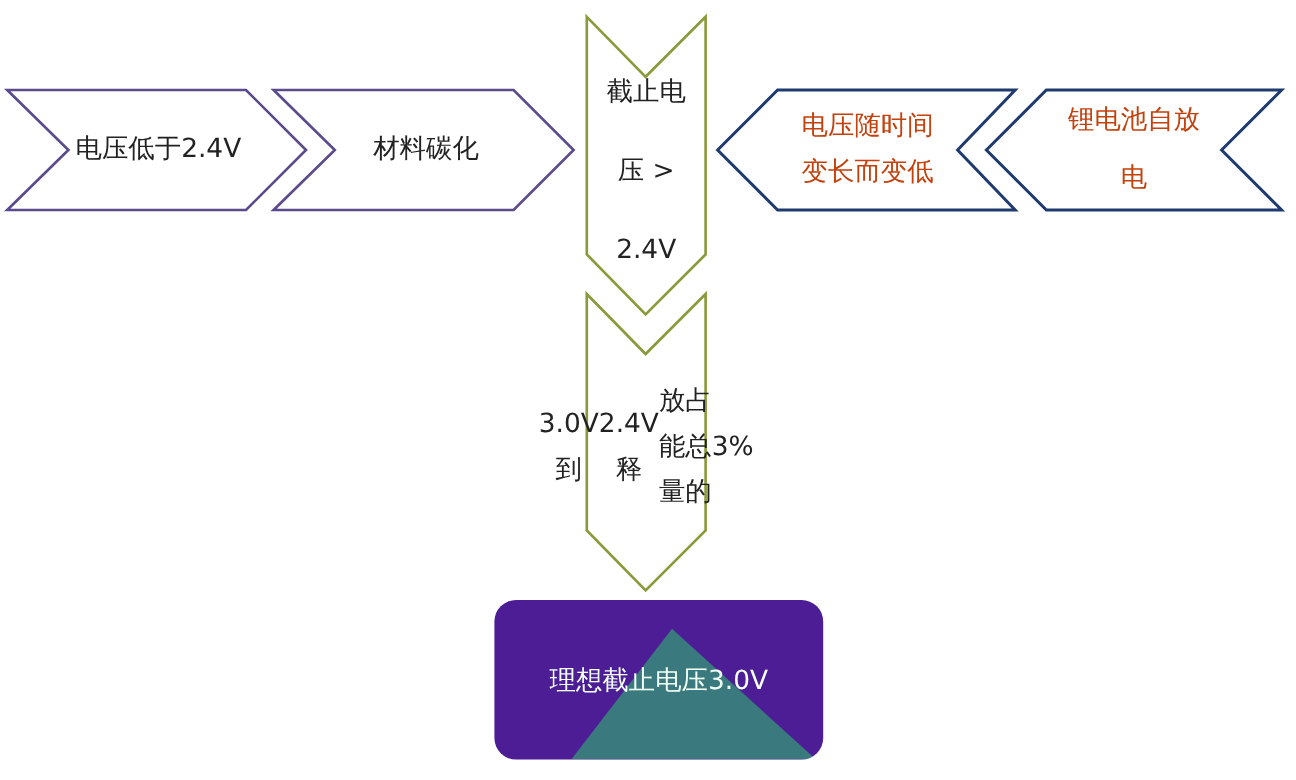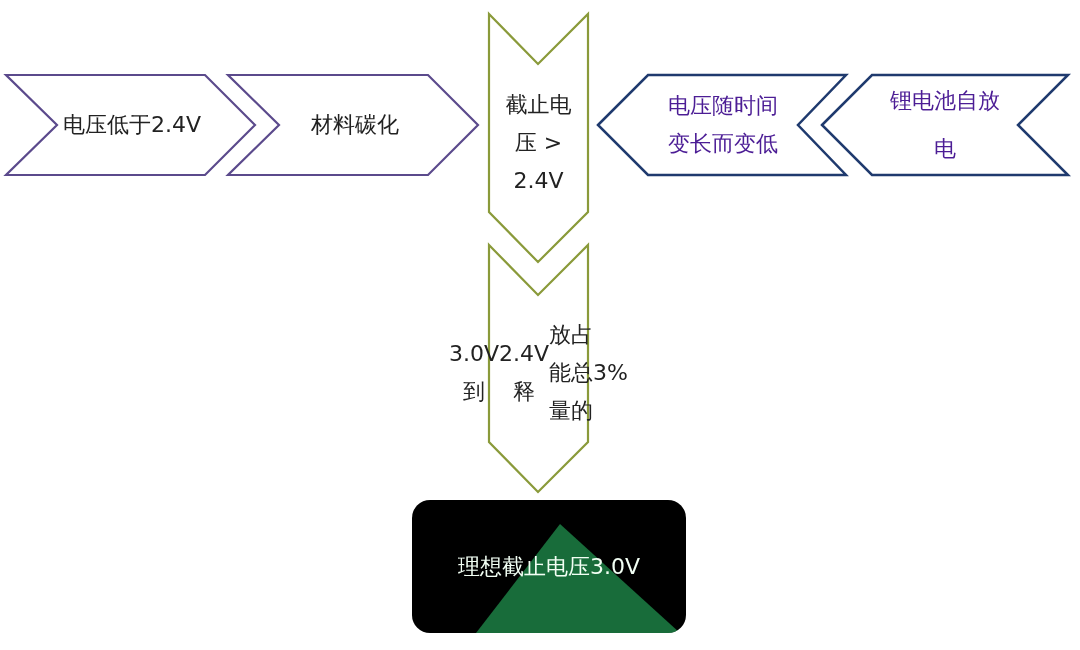--- a/index.html
+++ b/index.html
@@ -6,24 +6,24 @@
   body {
     width: 1080px; height: 650px; background: #ffffff; position: relative; overflow: hidden;
     font-family: "DejaVu Sans", "Liberation Sans", sans-serif;
   }
   svg.shapes { position: absolute; left: 0; top: 0; }
   .label {
     position: absolute; text-align: center; color: #222;
     font-size: 22px; line-height: 38px; display: flex; align-items: center; justify-content: center;
   }
   .label span { display: block; }
-  .navy { color: #4c1d95; }
+  .navy { color: #c2410c; }
   .green-box {
     position: absolute; left: 412px; top: 500px; width: 274px; height: 133px;
-    border-radius: 18px; background: #000000; overflow: hidden;
+    border-radius: 18px; background: #4c1d95; overflow: hidden;
   }
   .green-box .tri {
     position: absolute; left: 0; top: 0; width: 100%; height: 100%;
   }
   .green-box .text {
     position: absolute; left: 0; top: 0; width: 100%; height: 100%;
     display: flex; align-items: center; justify-content: center;
     color: #f2fff4; font-size: 22px; letter-spacing: 0px;
   }
 </style>
@@ -43,21 +43,21 @@
 </svg>
 
 <div class="label" style="left:57px; top:82px; width:150px; height:86px; flex-direction:row;">
   <span>电压低于</span>
   <span>2.4V</span>
 </div>
 <div class="label" style="left:279px; top:82px; width:152px; height:86px; flex-direction:column;text-align:right;">
   <span>材料碳化</span>
 </div>
 
-<div class="label" style="left:489px; top:84px; width:99px; height:118px; flex-direction:column;">
+<div class="label" style="left:489px; top:84px; width:99px; height:118px; flex-direction:column;gap:28px;">
   <span>截止电</span>
   <span>压 &gt;</span>
   <span>2.4V</span>
 </div>
 <div class="label" style="left:484px; top:278px; width:109px; height:190px; flex-direction:row;">
   <span>3.0V到</span>
   <span>2.4V释</span>
   <span>放能量</span>
   <span>占总的</span>
   <span>3%</span>

